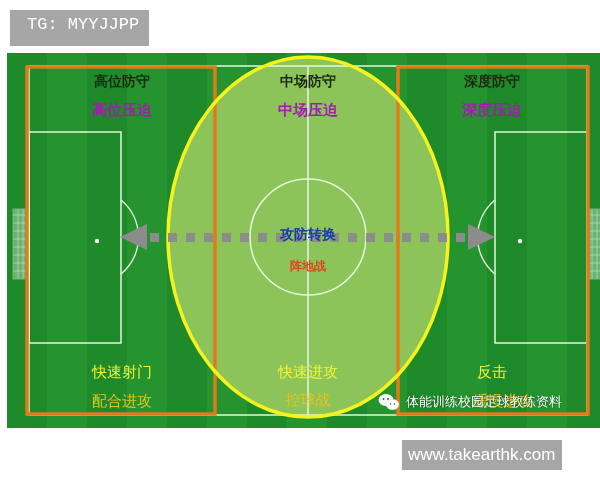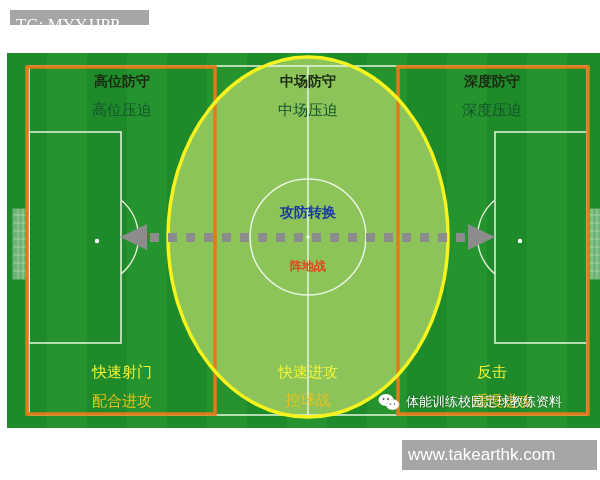--- a/index.html
+++ b/index.html
@@ -1,30 +1,30 @@
 <!DOCTYPE html>
 <html><head>
 <meta charset="utf-8">
 <style>
   html, body { margin:0; padding:0; }
   body { width:600px; height:480px; background:#ffffff; position:relative; overflow:hidden;
          font-family: "DejaVu Sans", "Liberation Sans", sans-serif; }
-  .tag { position:absolute; left:10px; top:10px; width:139px; height:15px; background:#a6a6a6;
-         color:#ffffff; font-family:Liberation Serif, serif; font-size:17px; line-height:30px;
-         padding-left:6px; box-sizing:border-box; }
-  .site { position:absolute; left:402px; top:440px; width:195px; height:30px; background:#a6a6a6;
+  .tag { position:absolute; left:10px; top:10px; width:139px; height:36px; background:#a6a6a6;
+         color:#ffffff; font-family:Liberation Mono, monospace; font-size:17px; line-height:30px;
+         padding-left:17px; box-sizing:border-box; }
+  .site { position:absolute; left:402px; top:440px; width:160px; height:30px; background:#a6a6a6;
           color:#ffffff; font-family:"Liberation Sans", sans-serif; font-size:17px; line-height:30px;
           padding-left:6px; box-sizing:border-box; }
   .field { position:absolute; left:7px; top:53px; width:593px; height:353px; }
   .label { position:absolute; font-size:14px; font-weight:bold; white-space:nowrap; transform:translateX(-50%); }
   .label.dark { color:#1a2a10; }
-  .label.light { color:#14532d; font-weight:normal; font-size:15px; }
+  .label.light { color:#a21caf; font-weight:bold; font-size:15px; }
   .label.yellow { color:#f3f336; font-weight:normal; font-size:15px; }
   .label.gold { color:#e8c21e; font-weight:normal; font-size:15px; }
-  .label.blue { color:#1a3aa6; font-weight:bold; font-size:14px; }
+  .label.blue { color:#1a3aa6; font-weight:bold; font-size:14px;margin-top:22px; }
   .label.red { color:#e0461e; font-weight:bold; font-size:12px; }
   .watermark { position:absolute; left:378px; top:393px; display:flex; align-items:center; gap:6px;
                color:#ffffff; font-size:13px; white-space:nowrap; text-shadow:0 0 2px rgba(0,0,0,0.5);text-align:center; }
 </style>
 </head>
 <body>
 
 <div class="tag">TG: MYYJJPP</div>
 
 <div class="field">

